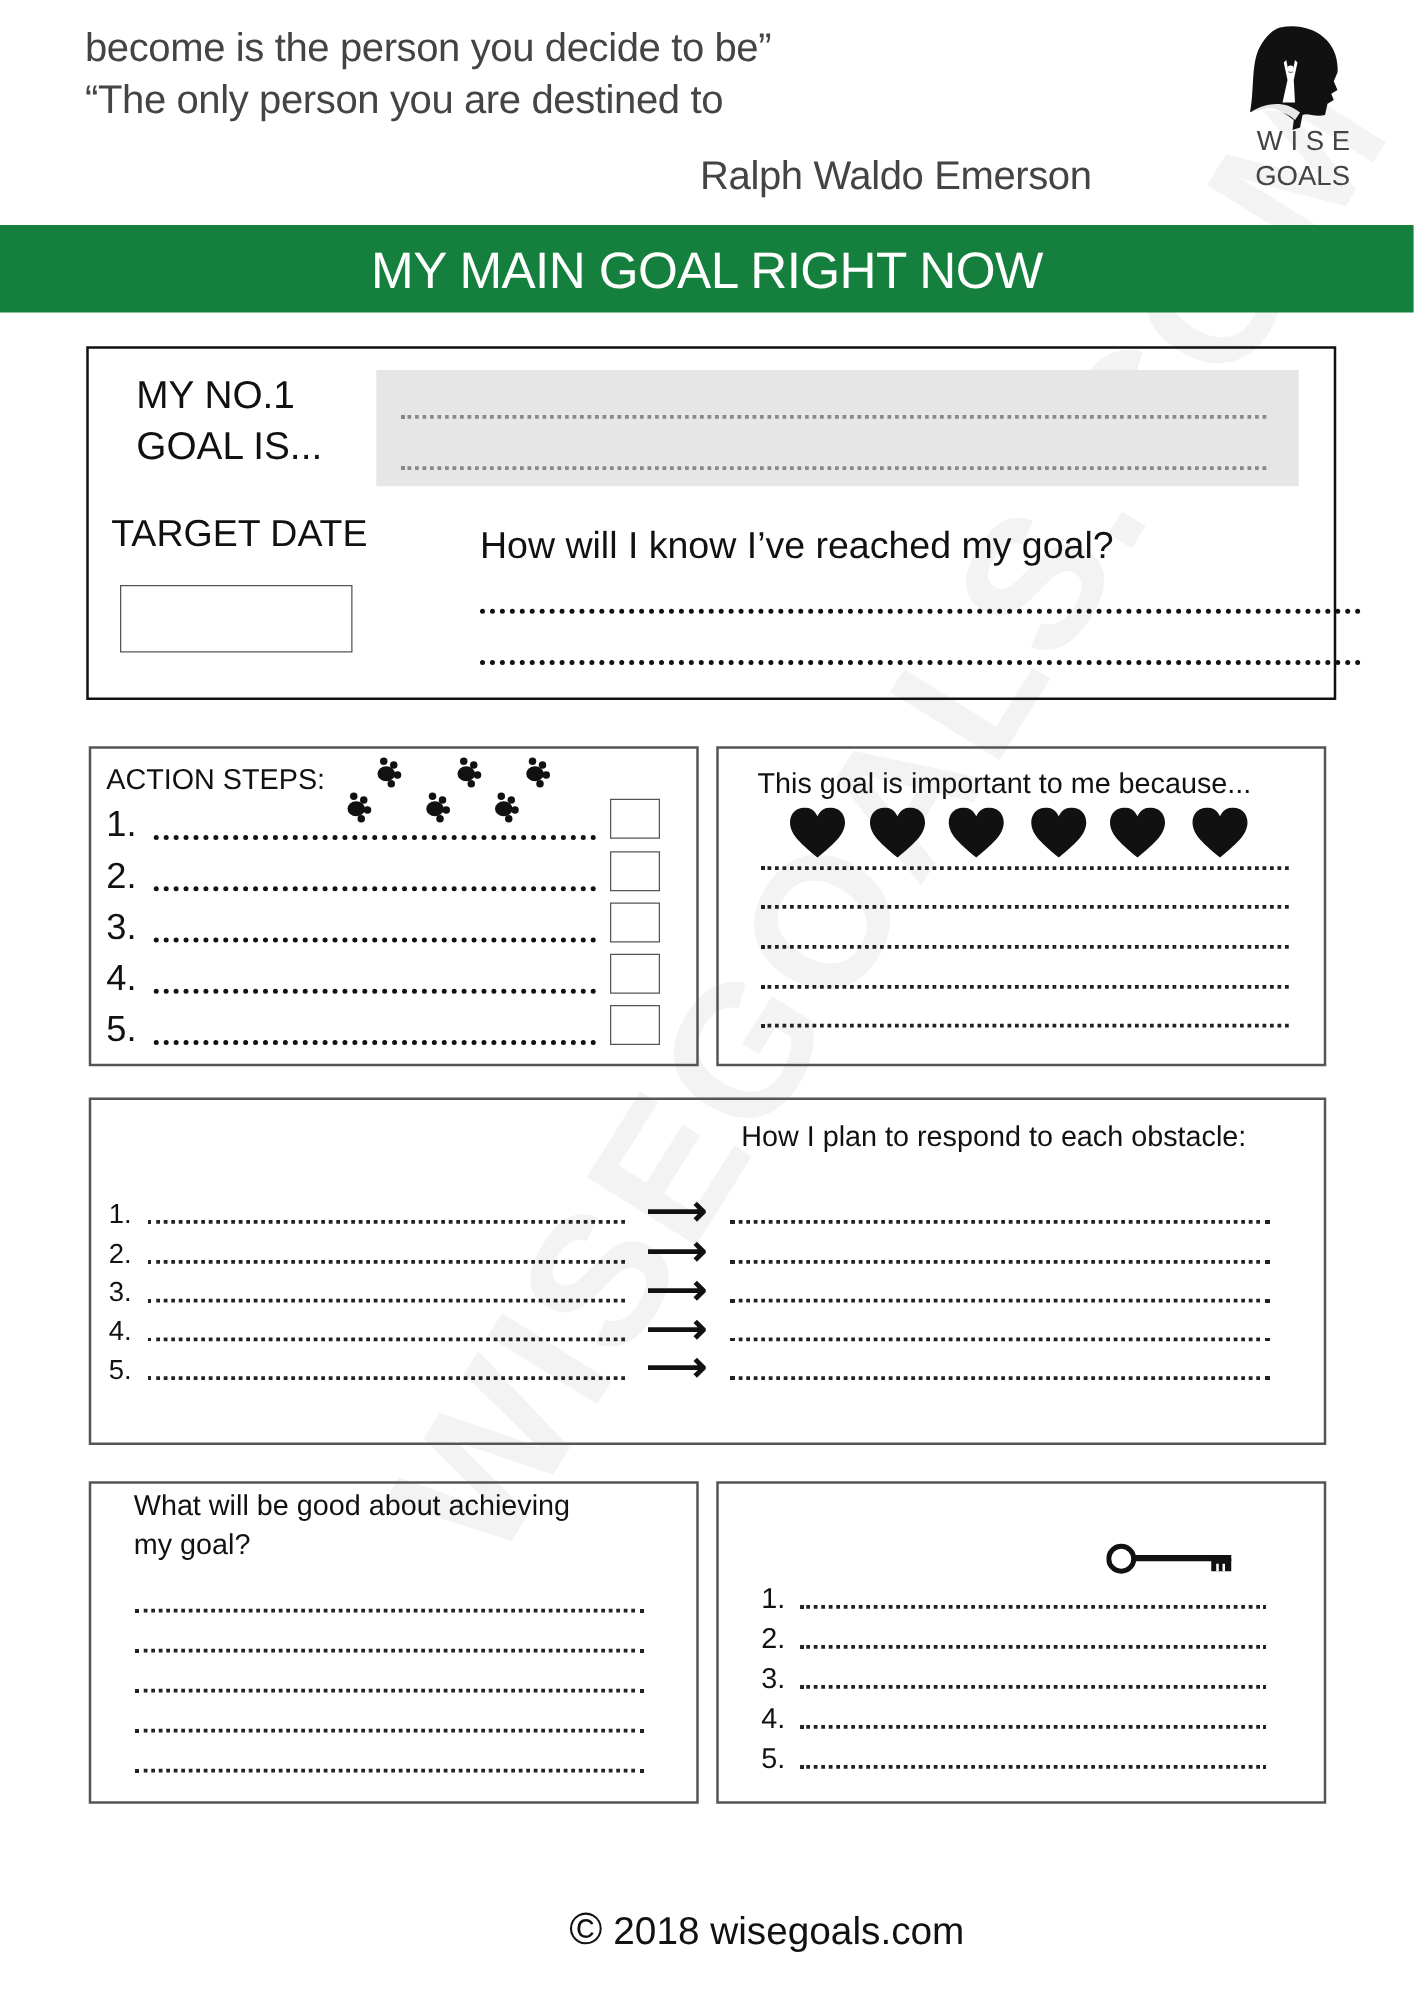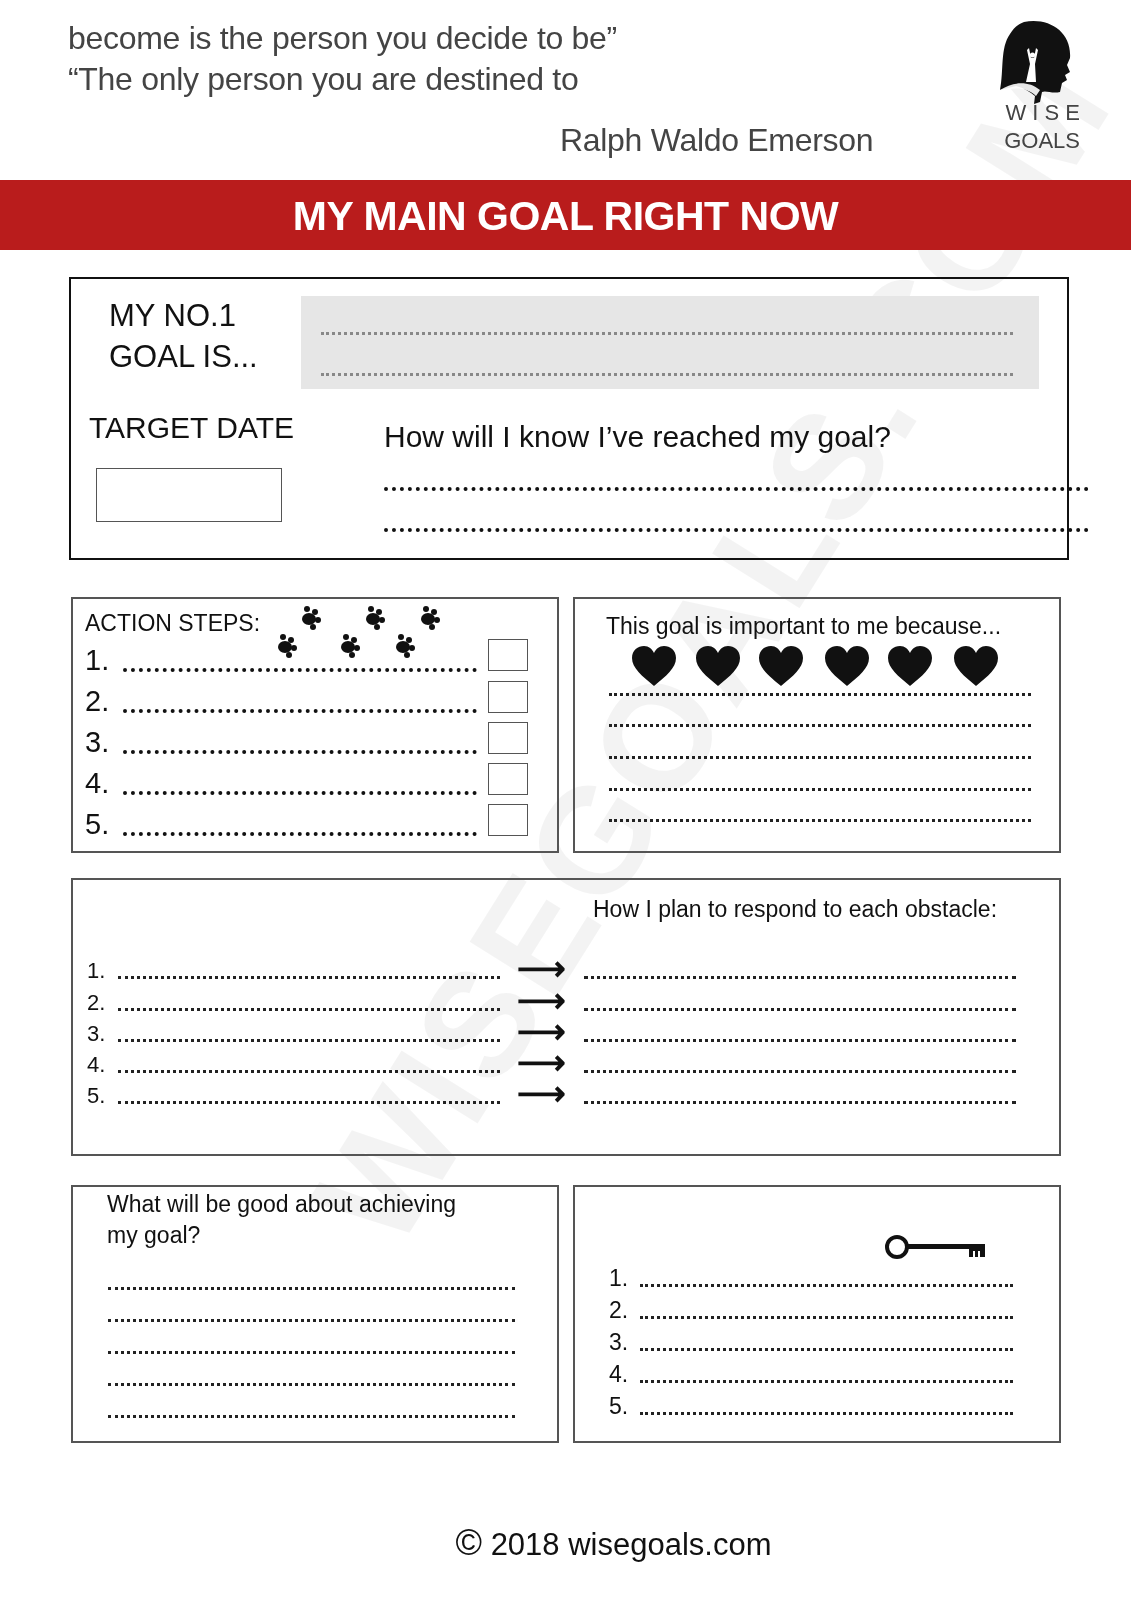--- a/index.html
+++ b/index.html
@@ -3,22 +3,22 @@
 <meta charset="utf-8">
 <style>
   html, body { margin:0; padding:0; background:#fff; }
   body { width:1131px; height:1600px; position:relative; overflow:hidden;
          font-family:"Liberation Sans", sans-serif; color:#111; }
   .abs { position:absolute; }
   .quote { left:68px; top:18px; font-size:32px; line-height:41px; color:#444; letter-spacing:-0.3px; }
   .author { left:560px; top:122px; font-size:32px; color:#444; letter-spacing:-0.3px; }
   .logo { left:990px; top:20px; width:90px; height:140px; }
   .logo-text { position:absolute; left:0; width:90px; text-align:right; color:#444; font-size:22px; letter-spacing:0; }
-  .banner { left:0; top:180px; width:1131px; height:70px; background:#b91c1c; color:#fff;
-            font-weight:bold; font-size:41px; text-align:center; line-height:72px; letter-spacing:-0.5px; }
+  .banner { left:0; top:180px; width:1131px; height:70px; background:#15803d; color:#fff;
+            font-weight:normal; font-size:41px; text-align:center; line-height:72px; letter-spacing:-0.5px; }
   .box { position:absolute; border:2px solid #555; box-sizing:border-box; background:transparent; }
   .box.main { border:2px solid #111; }
   .dots { position:absolute; height:0; border-bottom:4px dotted #111; }
   .dots.fine { border-bottom:3px dotted #222; }
   .dots.gray { border-bottom:3px dotted #888; }
   .label { position:absolute; white-space:nowrap; }
   .chk { position:absolute; width:40px; height:32px; border:1.5px solid #555; box-sizing:border-box; background:#fff; }
   .watermark { left:140px; top:760px; font-size:150px; font-weight:bold; color:#000; opacity:0.045;
                transform:rotate(-58deg); transform-origin:center; white-space:nowrap; letter-spacing:4px; width:900px; text-align:center; }
 </style>

